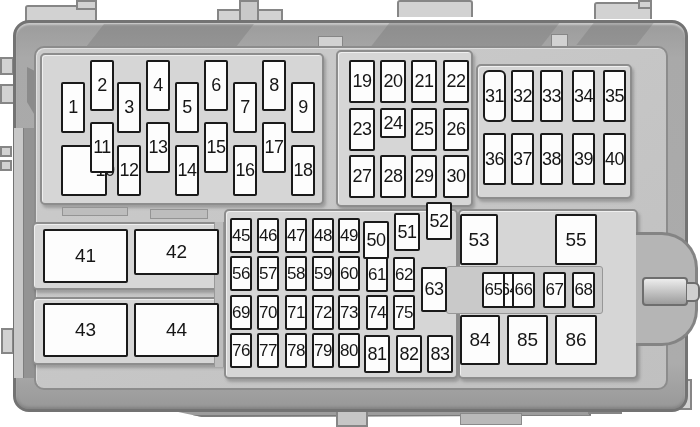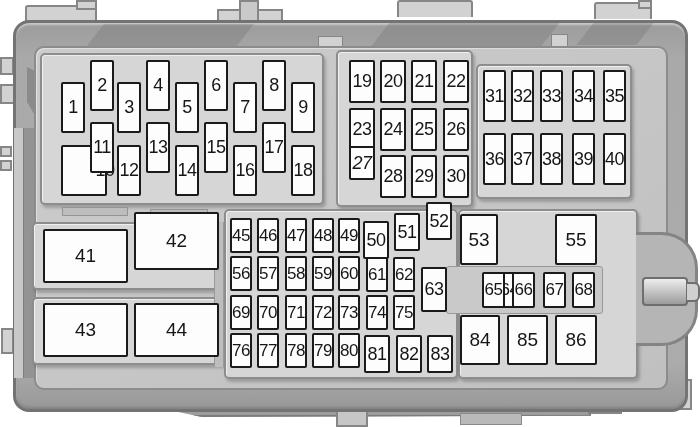--- a/index.html
+++ b/index.html
@@ -101,39 +101,39 @@
       <div class="fuse" style="left: 175px; top: 145px; width: 24px; height: 51px;">14</div>
       <div class="fuse" style="left: 204px; top: 122px; width: 24px; height: 51px;">15</div>
       <div class="fuse" style="left: 233px; top: 145px; width: 24px; height: 51px;">16</div>
       <div class="fuse" style="left: 262px; top: 122px; width: 24px; height: 51px;">17</div>
       <div class="fuse" style="left: 291px; top: 145px; width: 24px; height: 51px;">18</div>
       <div class="fuse" style="left: 349px; top: 60px; width: 26px; height: 43px;">19</div>
       <div class="fuse" style="left: 380px; top: 60px; width: 26px; height: 43px;">20</div>
       <div class="fuse" style="left: 411px; top: 60px; width: 26px; height: 43px;">21</div>
       <div class="fuse" style="left: 443px; top: 60px; width: 26px; height: 43px;">22</div>
       <div class="fuse" style="left: 349px; top: 108px; width: 26px; height: 43px;">23</div>
-      <div class="fuse" style="left: 380px; top: 108px; width: 26px; height: 43px;">24</div>
+      <div class="fuse" style="left: 380px; top: 108px; width: 26px; height: 30px;">24</div>
       <div class="fuse" style="left: 411px; top: 108px; width: 26px; height: 43px;">25</div>
       <div class="fuse" style="left: 443px; top: 108px; width: 26px; height: 43px;">26</div>
-      <div class="fuse" style="left: 349px; top: 146px; width: 26px; height: 34px; font-style: italic;">27</div>
+      <div class="fuse" style="left: 349px; top: 155px; width: 26px; height: 43px;">27</div>
       <div class="fuse" style="left: 380px; top: 155px; width: 26px; height: 43px;">28</div>
       <div class="fuse" style="left: 411px; top: 155px; width: 26px; height: 43px;">29</div>
       <div class="fuse" style="left: 443px; top: 155px; width: 26px; height: 43px;">30</div>
-      <div class="fuse" style="left: 483px; top: 70px; width: 23px; height: 52px;">31</div>
+      <div class="fuse" style="left: 483px; top: 70px; width: 23px; height: 52px; border-radius: 6px;">31</div>
       <div class="fuse" style="left: 511px; top: 70px; width: 23px; height: 52px;">32</div>
       <div class="fuse" style="left: 540px; top: 70px; width: 23px; height: 52px;">33</div>
       <div class="fuse" style="left: 572px; top: 70px; width: 23px; height: 52px;">34</div>
       <div class="fuse" style="left: 603px; top: 70px; width: 23px; height: 52px;">35</div>
       <div class="fuse" style="left: 483px; top: 133px; width: 23px; height: 52px;">36</div>
       <div class="fuse" style="left: 511px; top: 133px; width: 23px; height: 52px;">37</div>
       <div class="fuse" style="left: 540px; top: 133px; width: 23px; height: 52px;">38</div>
       <div class="fuse" style="left: 572px; top: 133px; width: 23px; height: 52px;">39</div>
       <div class="fuse" style="left: 603px; top: 133px; width: 23px; height: 52px;">40</div>
       <div class="fuse lg" style="left: 43px; top: 229px; width: 85px; height: 54px;">41</div>
-      <div class="fuse lg" style="left: 134px; top: 212px; width: 85px; height: 58px;">42</div>
+      <div class="fuse lg" style="left: 134px; top: 229px; width: 85px; height: 46px;">42</div>
       <div class="fuse lg" style="left: 43px; top: 303px; width: 85px; height: 54px;">43</div>
       <div class="fuse lg" style="left: 134px; top: 303px; width: 85px; height: 54px;">44</div>
       <div class="fuse sm" style="left: 230px; top: 218px; width: 22px; height: 35px;">45</div>
       <div class="fuse sm" style="left: 257px; top: 218px; width: 22px; height: 35px;">46</div>
       <div class="fuse sm" style="left: 285px; top: 218px; width: 22px; height: 35px;">47</div>
       <div class="fuse sm" style="left: 312px; top: 218px; width: 22px; height: 35px;">48</div>
       <div class="fuse sm" style="left: 338px; top: 218px; width: 22px; height: 35px;">49</div>
       <div class="fuse sm" style="left: 230px; top: 256px; width: 22px; height: 35px;">56</div>
       <div class="fuse sm" style="left: 257px; top: 256px; width: 22px; height: 35px;">57</div>
       <div class="fuse sm" style="left: 285px; top: 256px; width: 22px; height: 35px;">58</div>

